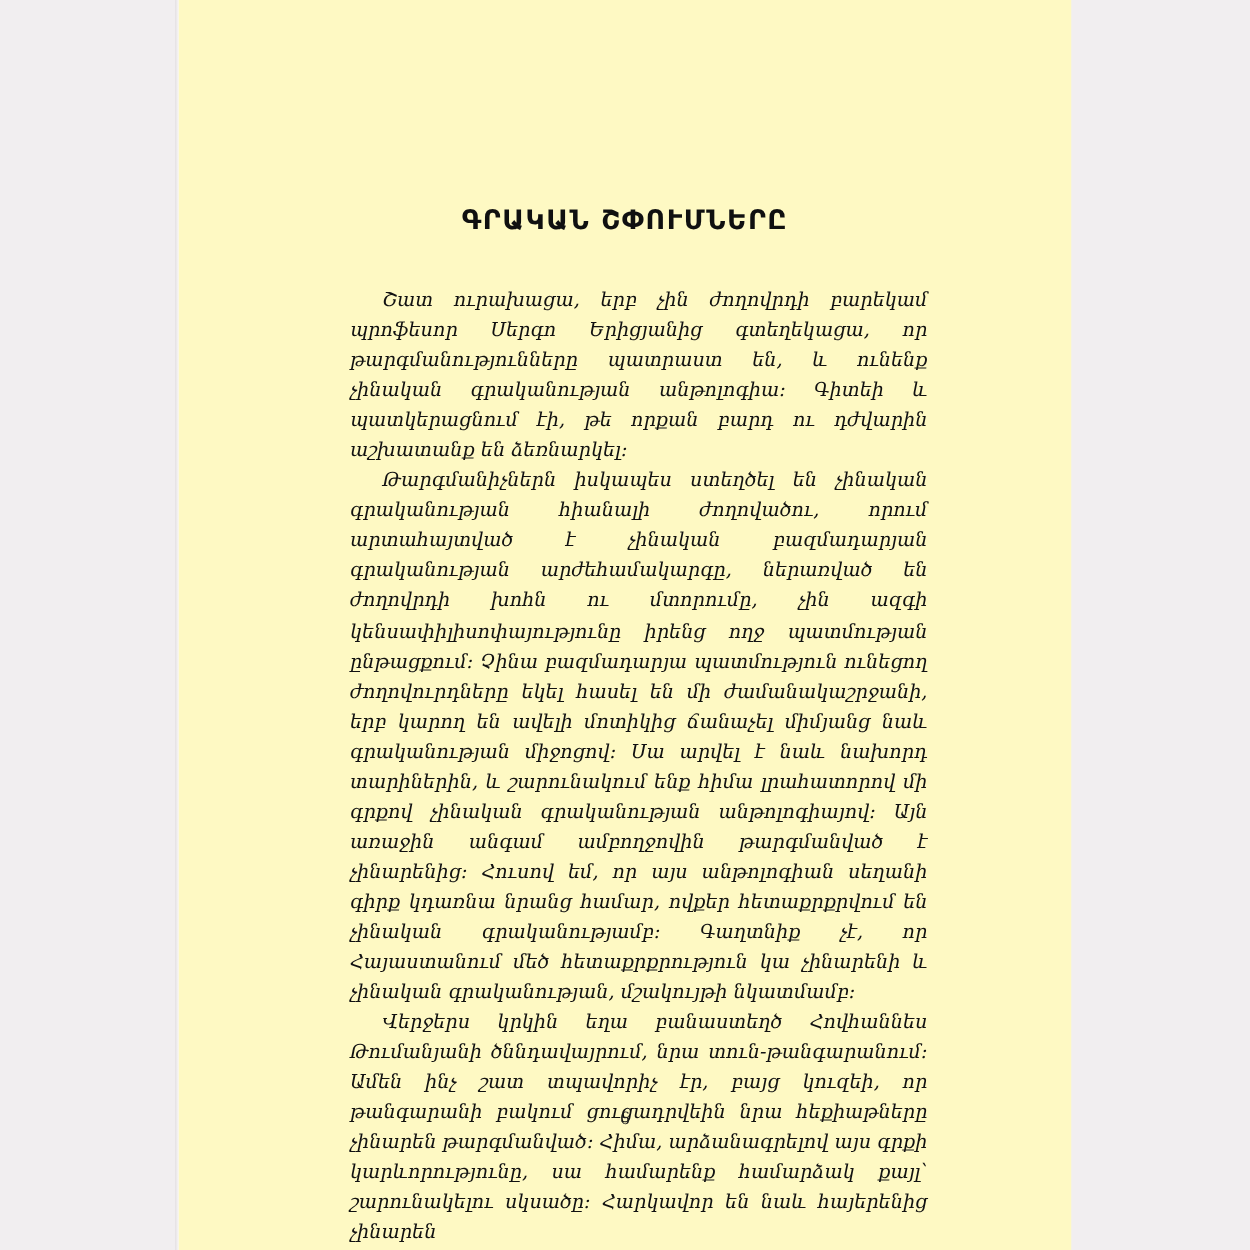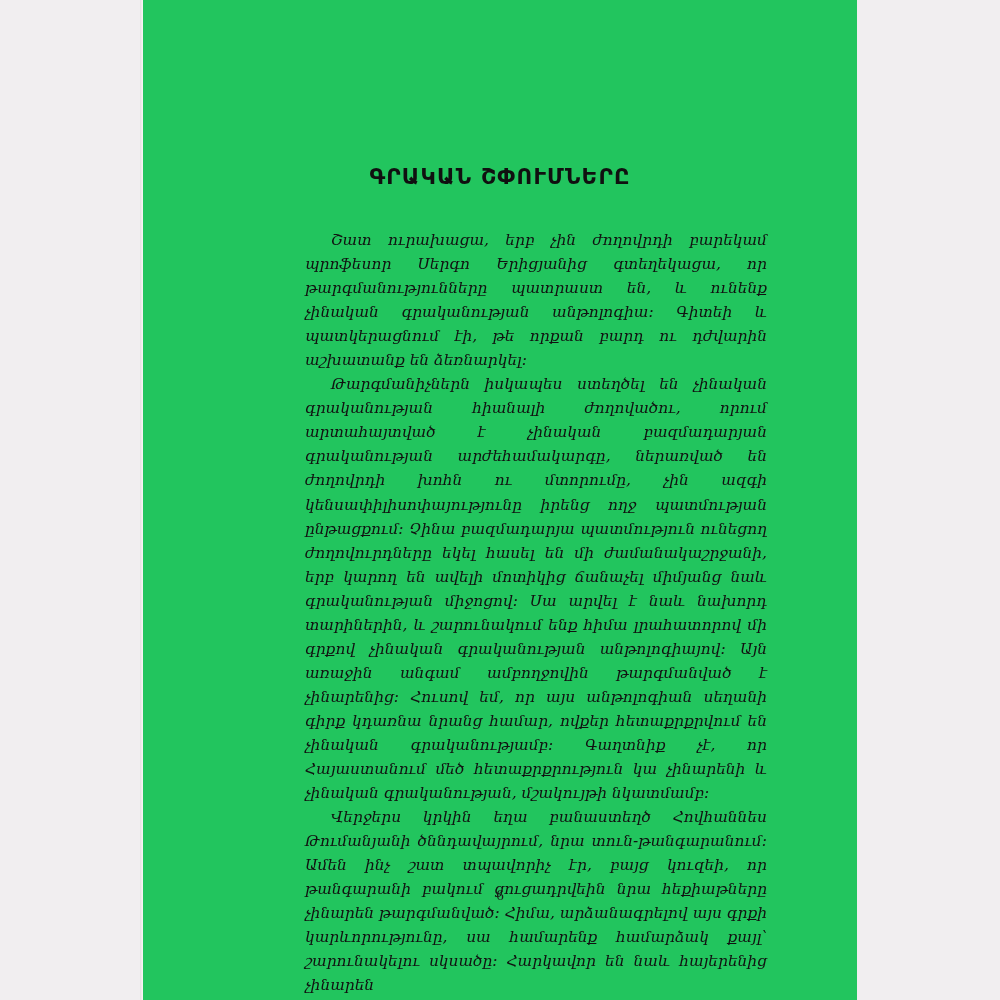--- a/index.html
+++ b/index.html
@@ -29,21 +29,21 @@
     height: 1000px;
     background: linear-gradient(to right, #e4e0e2 0%, #f7f5f6 55%, #ffffff 100%);
   }
 
   #page {
     position: absolute;
     left: 143px;
     top: 0;
     width: 714px;
     height: 1000px;
-    background: #22c55e;
+    background: #fef9c3;
   }
 
   #page-inner {
     position: absolute;
     left: 0;
     top: 0;
     width: 714px;
     height: 1000px;
   }
 
@@ -69,21 +69,20 @@
     left: 137px;
     top: 228px;
     width: 462px;
     font-family: "DejaVu Serif", "Liberation Serif", serif;
     font-style: italic;
     font-size: 15.4px;
     line-height: 24.05px;
     color: #111111;
     text-align: justify;
     text-justify: inter-word;
-    margin-left: 25px;
   }
 
   .body-text p {
     margin: 0;
     text-indent: 26px;
     hyphens: auto;
     -webkit-hyphens: auto;
   }
 
   .folio {

